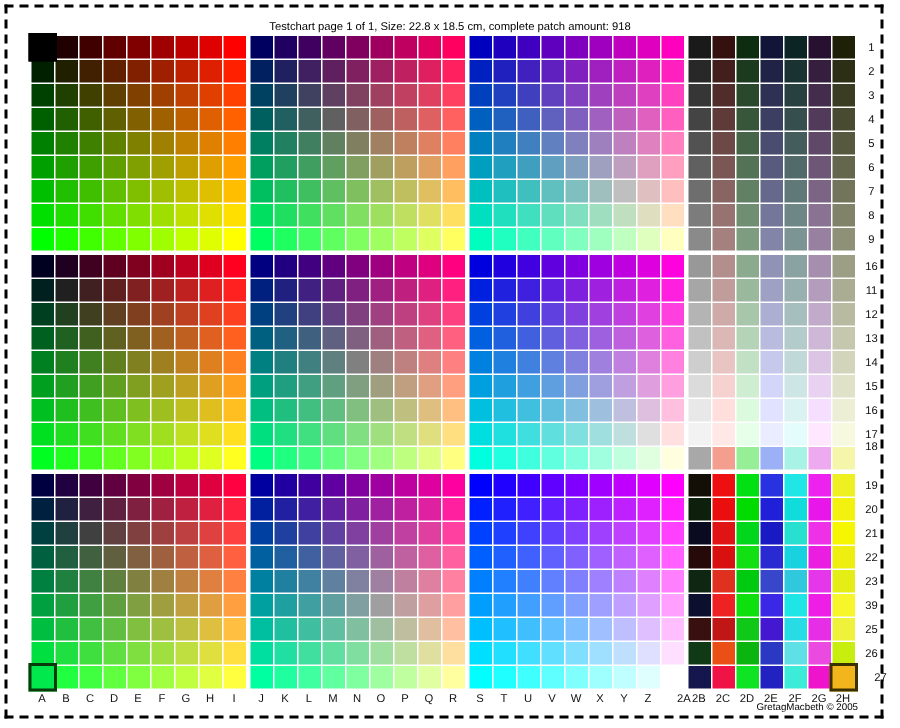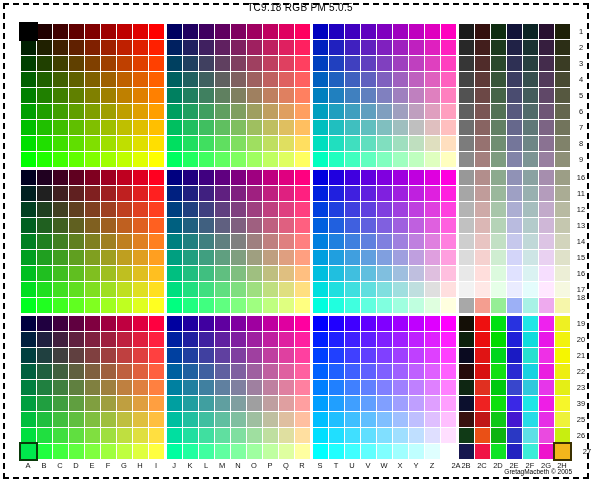--- a/index.html
+++ b/index.html
@@ -16,21 +16,21 @@
   .col-label{position:absolute;width:16px;text-align:center;font-size:7.5px;color:#111;}
   .row-label{position:absolute;width:18px;text-align:center;font-size:7.5px;color:#111;}
   .copyright{position:absolute;top:468px;left:472px;width:100px;text-align:right;
              font-size:6.5px;color:#000;}
 </style>
 </head>
 <body>
 
 <div class="canvas">
   <div class="page-border"></div>
-  <div class="title">TC9.18 RGB PM 5.0.5</div>
+  <div class="subtitle">Testchart page 1 of 1, Size: 22.8 x 18.5 cm, complete patch amount: 918</div>
   <div id="grid">
       <div class="patch" style="left: 21px; top: 24px; background: rgb(0, 0, 0);"></div>
       <div class="patch" style="left: 37px; top: 24px; background: rgb(32, 0, 0);"></div>
       <div class="patch" style="left: 53px; top: 24px; background: rgb(64, 0, 0);"></div>
       <div class="patch" style="left: 69px; top: 24px; background: rgb(96, 0, 0);"></div>
       <div class="patch" style="left: 85px; top: 24px; background: rgb(128, 0, 0);"></div>
       <div class="patch" style="left: 101px; top: 24px; background: rgb(159, 0, 0);"></div>
       <div class="patch" style="left: 117px; top: 24px; background: rgb(191, 0, 0);"></div>
       <div class="patch" style="left: 133px; top: 24px; background: rgb(223, 0, 0);"></div>
       <div class="patch" style="left: 149px; top: 24px; background: rgb(255, 0, 0);"></div>

